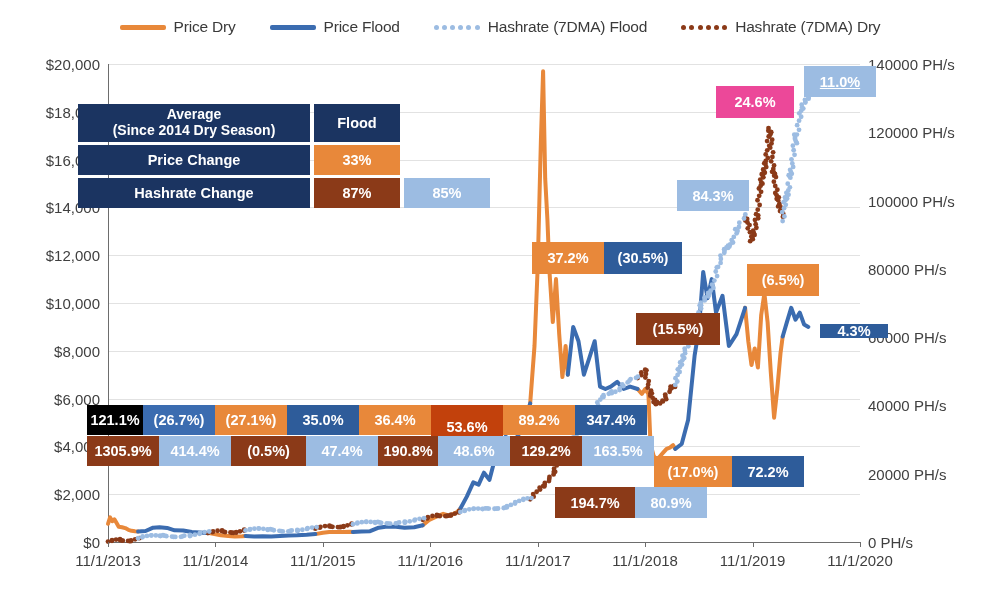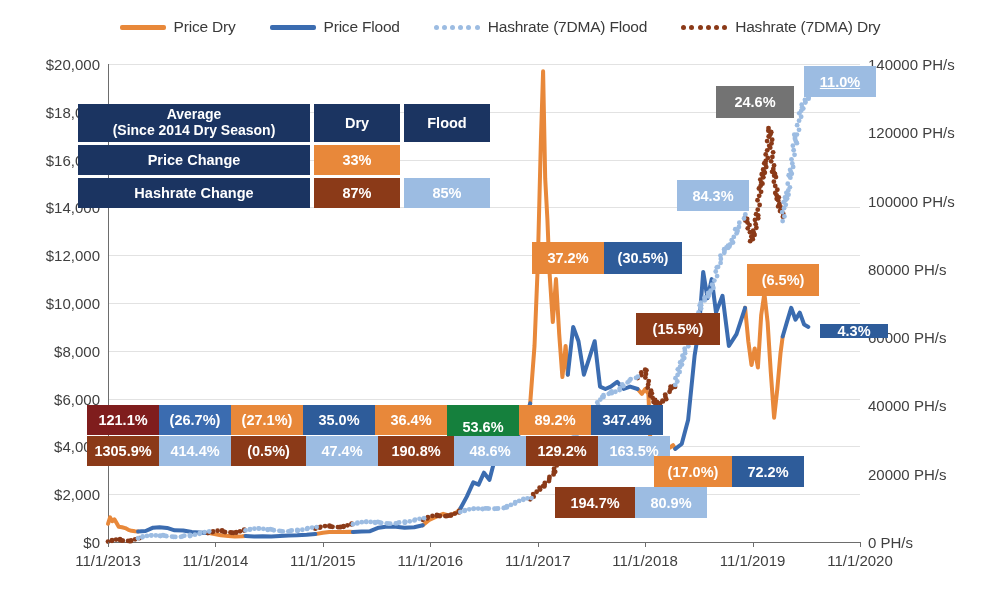--- a/index.html
+++ b/index.html
@@ -790,51 +790,50 @@
       <div class="xtick" style="left: 644.571px;">11/1/2019</div>
       <div class="xtick" style="left: 752px;">11/1/2020</div>
     </div>
 
   <div class="summary-table">
     <div class="summary-row row-h">
       <div class="cell label hdr-label">
         <span>Average</span>
         <span>(Since 2014 Dry Season)</span>
       </div>
-      <div class="cell head">Dry</div>
       <div class="cell head">Flood</div>
     </div>
     <div class="summary-row row-v">
       <div class="cell label">Price Change</div>
       <div class="cell val" style="background:#E8883A">33%</div>
     </div>
     <div class="summary-row row-v">
       <div class="cell label">Hashrate  Change</div>
       <div class="cell val" style="background:#8B3A18">87%</div>
       <div class="cell val" style="background:#9CBCE2">85%</div>
     </div>
   </div>
 
   <div class="badge-group" style="left:78px; top:405px;">
-    <div class="badge" style="background:#7f1d1d;width:72px;height:30px">121.1%</div>
+    <div class="badge" style="background:#000000;width:56px;height:30px">121.1%</div>
     <div class="badge" style="background:#3B6CB0;width:72px;height:30px">(26.7%)</div>
     <div class="badge" style="background:#E8883A;width:72px;height:30px">(27.1%)</div>
     <div class="badge" style="background:#2E5C9A;width:72px;height:30px">35.0%</div>
     <div class="badge" style="background:#E8883A;width:72px;height:30px">36.4%</div>
-    <div class="badge" style="background:#15803d;width:72px;height:44px">53.6%</div>
+    <div class="badge" style="background:#c2410c;width:72px;height:44px">53.6%</div>
     <div class="badge" style="background:#E8883A;width:72px;height:30px">89.2%</div>
     <div class="badge" style="background:#2E5C9A;width:72px;height:30px">347.4%</div>
   </div>
 
   <div class="badge-group" style="left:78px; top:436px;">
     <div class="badge" style="background:#8B3A18;width:72px;height:30px">1305.9%</div>
     <div class="badge" style="background:#9CBCE2;width:72px;height:30px">414.4%</div>
     <div class="badge" style="background:#8B3A18;width:75px;height:30px">(0.5%)</div>
     <div class="badge" style="background:#9CBCE2;width:72px;height:30px">47.4%</div>
-    <div class="badge" style="background:#8B3A18;width:76px;height:30px">190.8%</div>
+    <div class="badge" style="background:#8B3A18;width:60px;height:30px">190.8%</div>
     <div class="badge" style="background:#9CBCE2;width:72px;height:30px">48.6%</div>
     <div class="badge" style="background:#8B3A18;width:72px;height:30px">129.2%</div>
     <div class="badge" style="background:#9CBCE2;width:72px;height:30px">163.5%</div>
   </div>
 
   <div class="badge-group" style="left:523px; top:242px;">
     <div class="badge" style="background:#E8883A;width:72px;height:32px">37.2%</div>
     <div class="badge" style="background:#2E5C9A;width:78px;height:32px">(30.5%)</div>
   </div>
 
@@ -845,21 +844,21 @@
     <div class="badge" style="background:#2E5C9A;width:72px;height:31px">72.2%</div>
   </div>
 
   <div class="badge-group" style="left:546px; top:487px;">
     <div class="badge" style="background:#8B3A18;width:80px;height:31px">194.7%</div>
     <div class="badge" style="background:#9CBCE2;width:72px;height:31px">80.9%</div>
   </div>
 
   <div class="badge" style="left:677px; top:180px; background:#9CBCE2; width:72px; height:31px;">84.3%</div>
 
-  <div class="badge" style="left:716px; top:86px; background:#737373; width:78px; height:32px;">24.6%</div>
+  <div class="badge" style="left:716px; top:86px; background:#ec4899; width:78px; height:32px;">24.6%</div>
 
   <div class="badge" style="left:804px; top:66px; background:#9CBCE2; width:72px; height:31px;text-decoration:underline;">11.0%</div>
 
   <div class="badge" style="left:747px; top:264px; background:#E8883A; width:72px; height:32px;">(6.5%)</div>
 
   <div class="badge" style="left:820px; top:324px; background:#2E5C9A; width:68px; height:14px;">4.3%</div>
 
 </div>
 
 </body></html>

